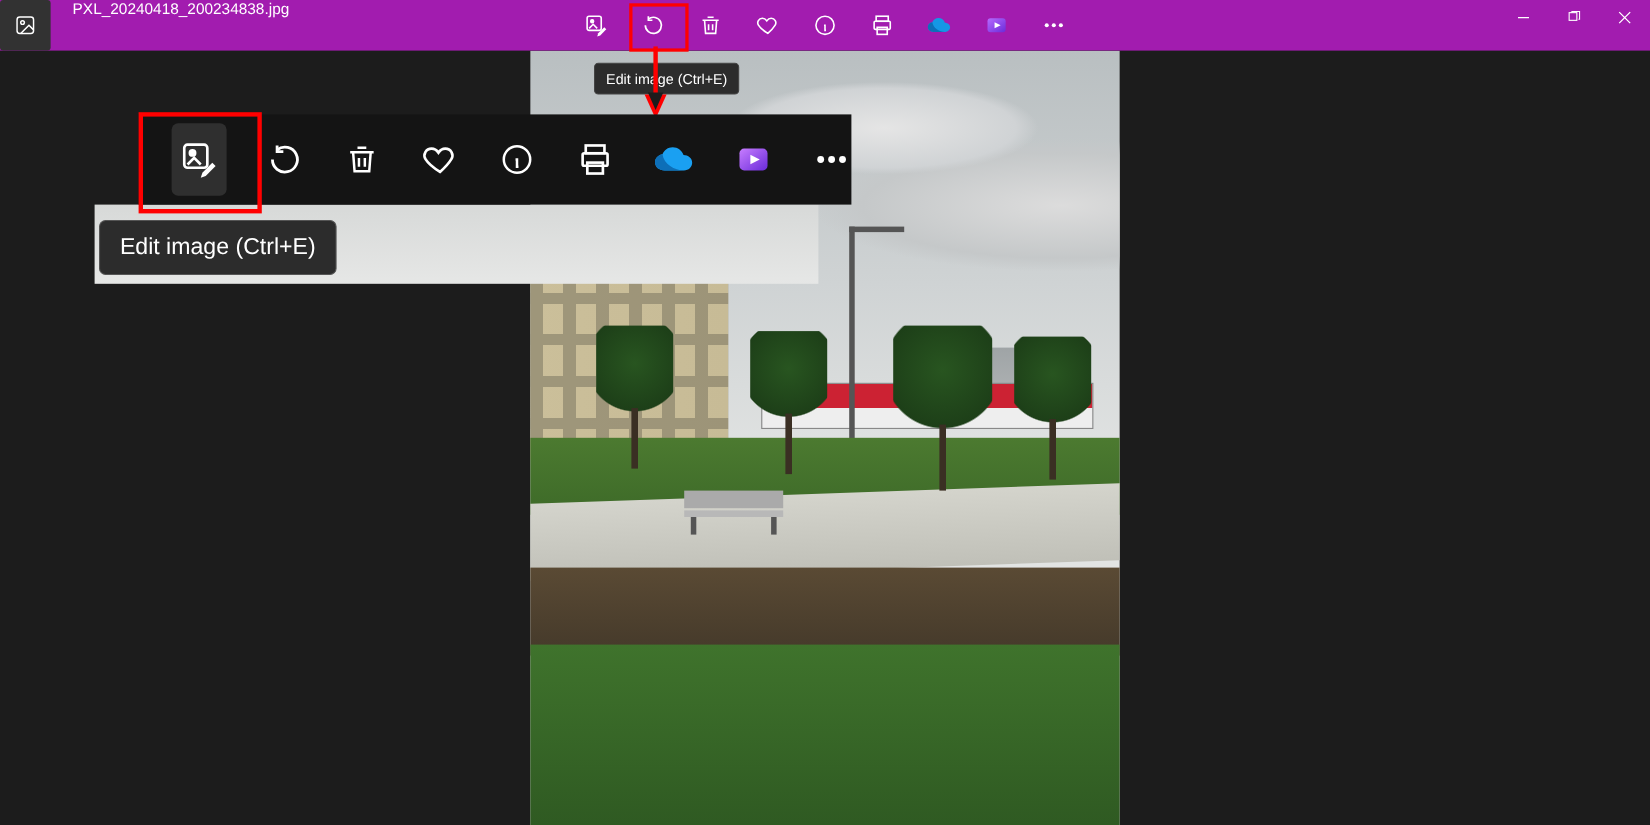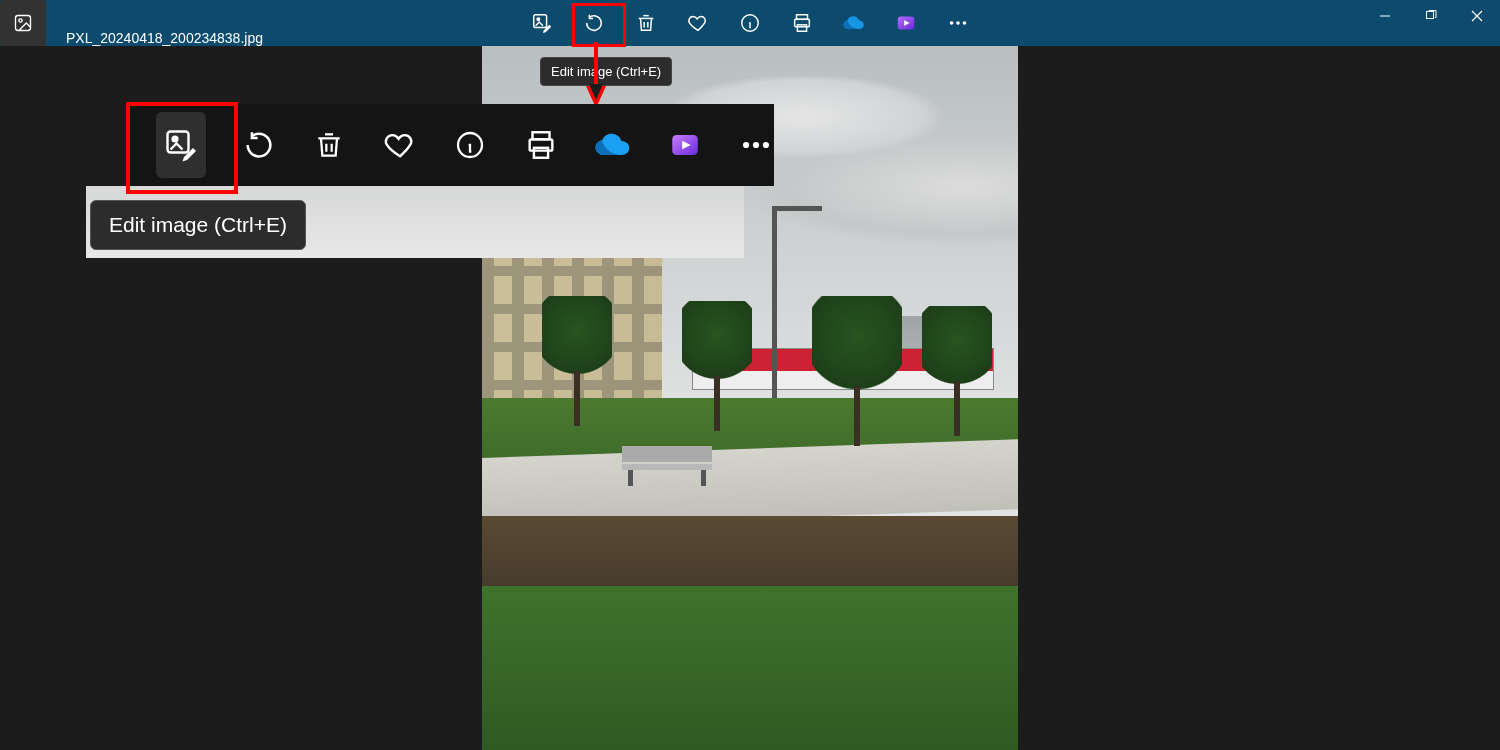--- a/index.html
+++ b/index.html
@@ -1,16 +1,16 @@
 <!DOCTYPE html>
 <html><head>
 <meta charset="utf-8">
 <style>
   html,body{margin:0;padding:0;width:1500px;height:750px;background:#1c1c1c;font-family:"Segoe UI",Arial,sans-serif;color:#fff;overflow:hidden;position:relative}
-  .titlebar{position:absolute;top:0;left:0;right:0;height:46px;display:flex;align-items:flex-end;background:#0c4a6e}
+  .titlebar{position:absolute;top:0;left:0;right:0;height:46px;display:flex;align-items:flex-start;background:#a21caf}
   .app-icon{width:46px;height:46px;display:flex;align-items:center;justify-content:center;background:#323232;border-radius:3px}
   .file-title{margin-left:20px;font-size:14px;color:#fff}
   .toolbar{position:absolute;left:50%;transform:translateX(-50%);top:0;height:46px;display:flex;align-items:center;gap:22px}
   .toolbar .tbtn{width:30px;height:30px;display:flex;align-items:center;justify-content:center;color:#e6e6e6}
   .win-controls{position:absolute;right:0;top:0;height:32px;display:flex}
   .win-controls .wbtn{width:46px;height:32px;display:flex;align-items:center;justify-content:center;color:#dcdcdc}
   .red-box-top{position:absolute;border:3px solid #ff0000;pointer-events:none}
   .tooltip-top{position:absolute;background:#2c2c2c;color:#fff;font-size:13px;padding:6px 10px;border-radius:4px;white-space:nowrap;border:1px solid #444}
   .red-arrow{position:absolute;pointer-events:none}
   .photo{position:absolute;left:482px;top:46px;width:536px;height:704px;overflow:hidden}

